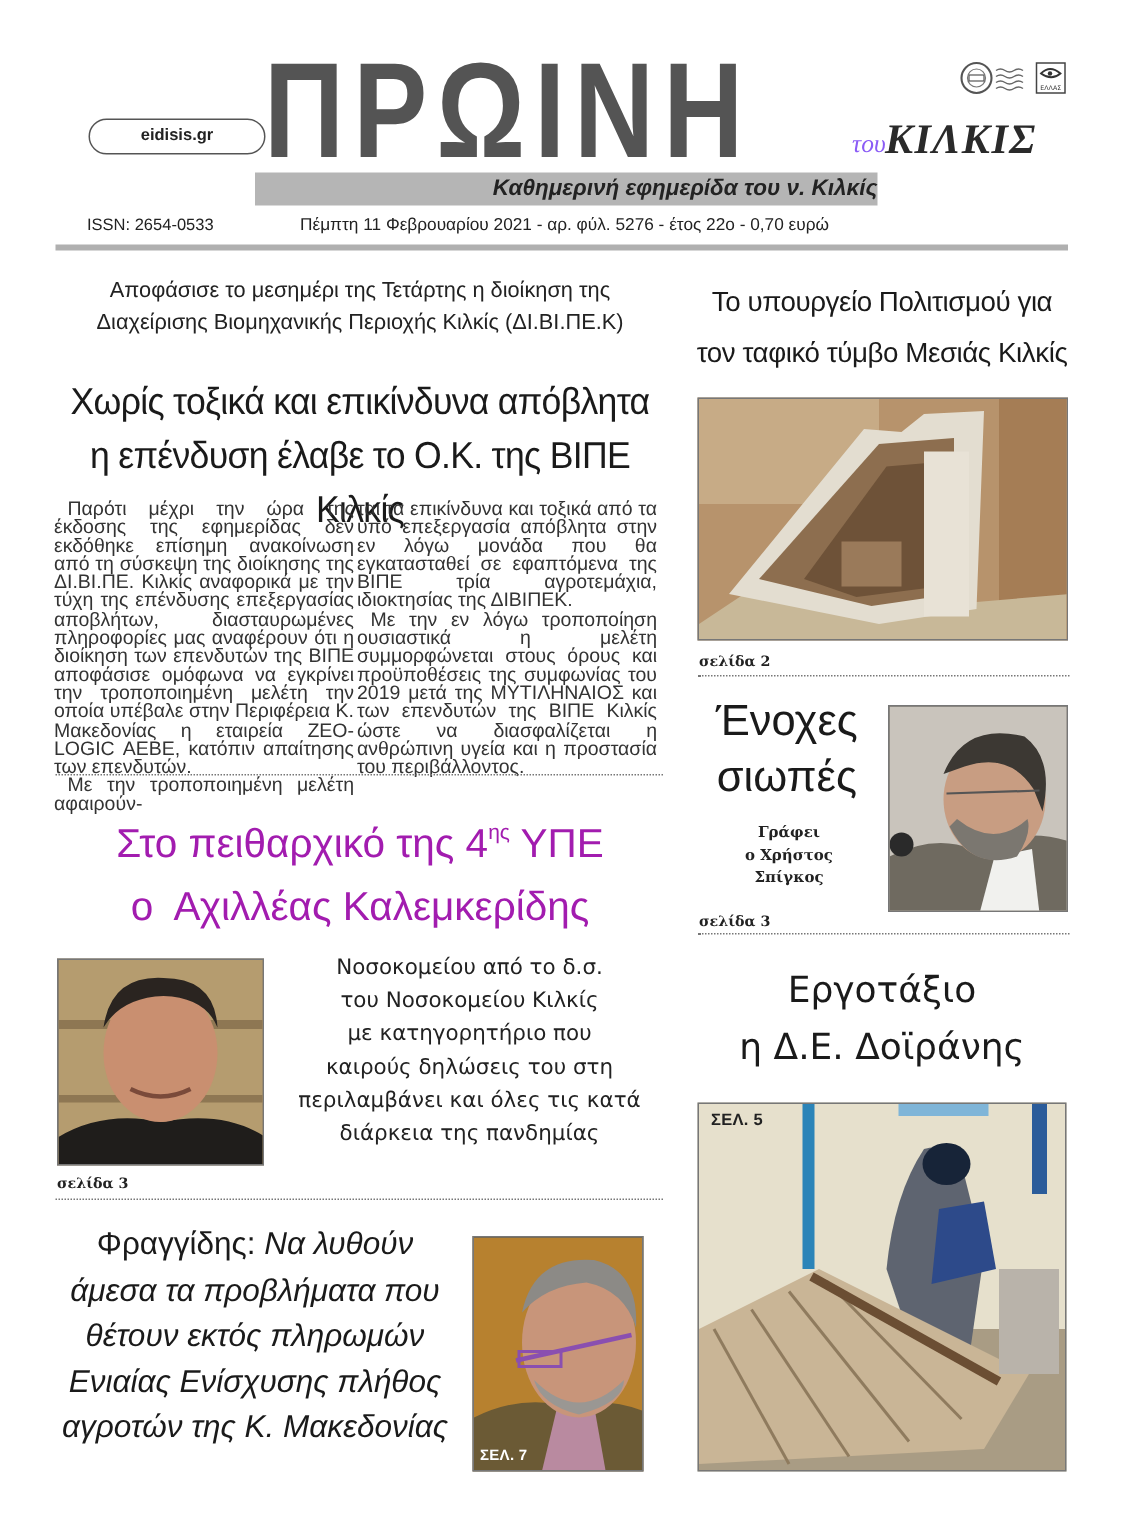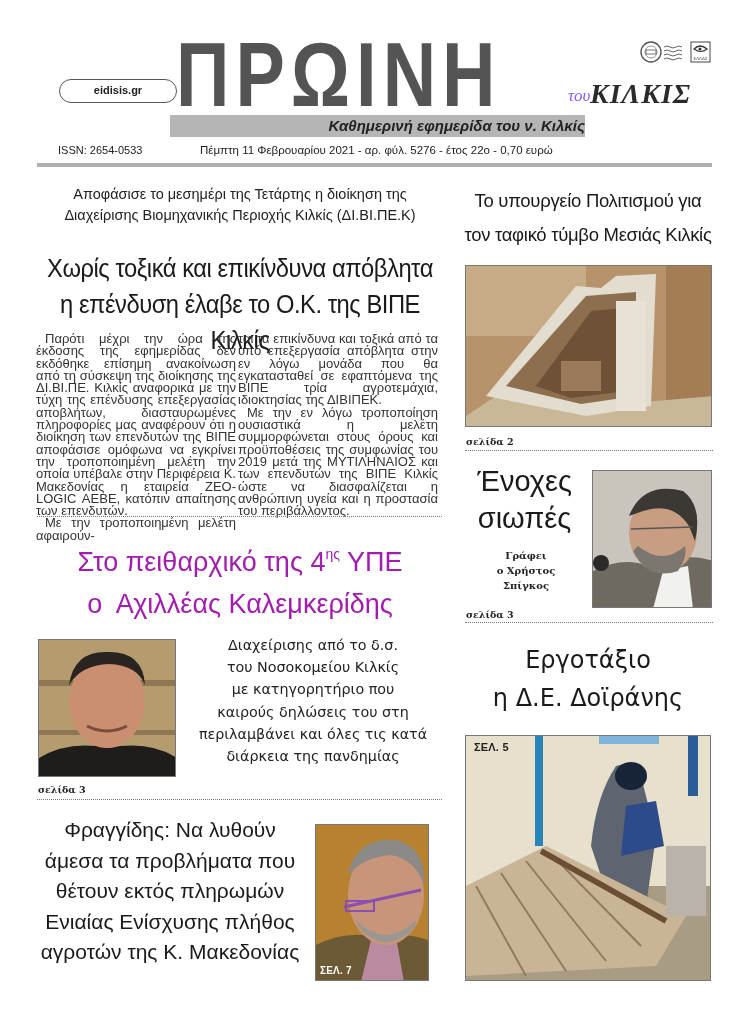--- a/index.html
+++ b/index.html
@@ -105,21 +105,21 @@
   .disc-summary {
     position: absolute; left: 188px; top: 634px; width: 250px;
     font-family: "DejaVu Sans", sans-serif; font-size: 14.3px; line-height: 22.2px;
     text-align: center; color: #222;
   }
   .farm-headline {
     position: absolute; left: 36px; top: 815px; width: 268px;
     font-family: "Liberation Sans", sans-serif; font-size: 21px; line-height: 30.5px;
     text-align: center; color: #1a1a1a;
   }
-  .farm-headline .ital { }
+  .farm-headline .ital { font-style: italic; }
   .photo-tag {
     position: absolute; font-family: "Liberation Sans", sans-serif; font-weight: bold;
     font-size: 10px; letter-spacing: 0.2px;
   }
 </style>
 </head>
 <body>
 
 <div class="site-pill">eidisis.gr</div>
 <div class="masthead-title">ΠΡΩΙΝΗ</div>
@@ -246,21 +246,21 @@
     <rect width="138" height="138" fill="#b59c6f"></rect>
     <rect x="0" y="40" width="138" height="6" fill="#8e7753"></rect>
     <rect x="0" y="90" width="138" height="5" fill="#8e7753"></rect>
     <path d="M0 138 L0 118 Q30 100 69 108 Q110 100 138 118 L138 138z" fill="#1f1d1b"></path>
     <ellipse cx="68" cy="62" rx="38" ry="46" fill="#c98f70"></ellipse>
     <path d="M30 45 Q35 10 70 12 Q104 12 106 45 Q98 25 70 24 Q42 25 30 45z" fill="#2a2420"></path>
     <path d="M48 86 Q68 96 88 86" stroke="#7a4a3a" stroke-width="3" fill="none"></path>
   </svg>
 </div>
 <div class="disc-summary">
-  <div>Διαχείρισης από το δ.σ.</div>
+  <div>Νοσοκομείου από το δ.σ.</div>
   <div>του Νοσοκομείου Κιλκίς</div>
   <div>με κατηγορητήριο που</div>
   <div>καιρούς δηλώσεις του στη</div>
   <div>περιλαμβάνει και όλες τις κατά</div>
   <div>διάρκεια της πανδημίας</div>
 </div>
 <div class="page-ref" style="left:38px; top:784px;">σελίδα 3</div>
 <div class="dotted-rule" style="left:37px; top:799px; width:405px;"></div>
 
 <div class="farm-headline">

